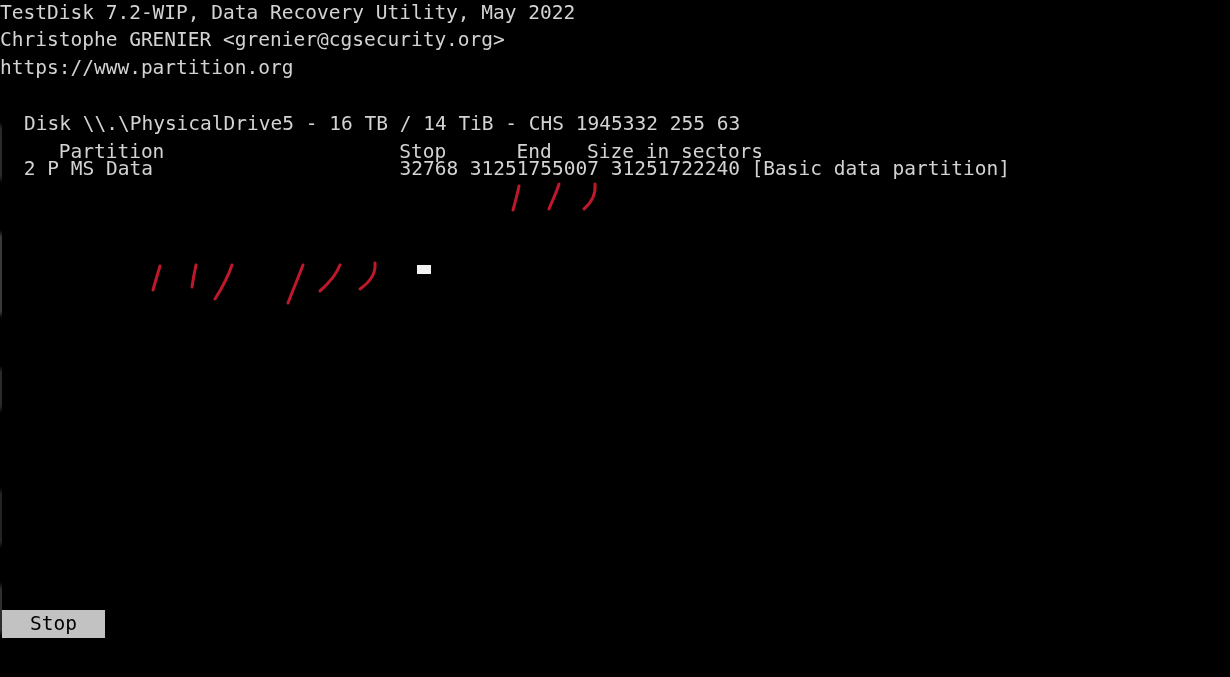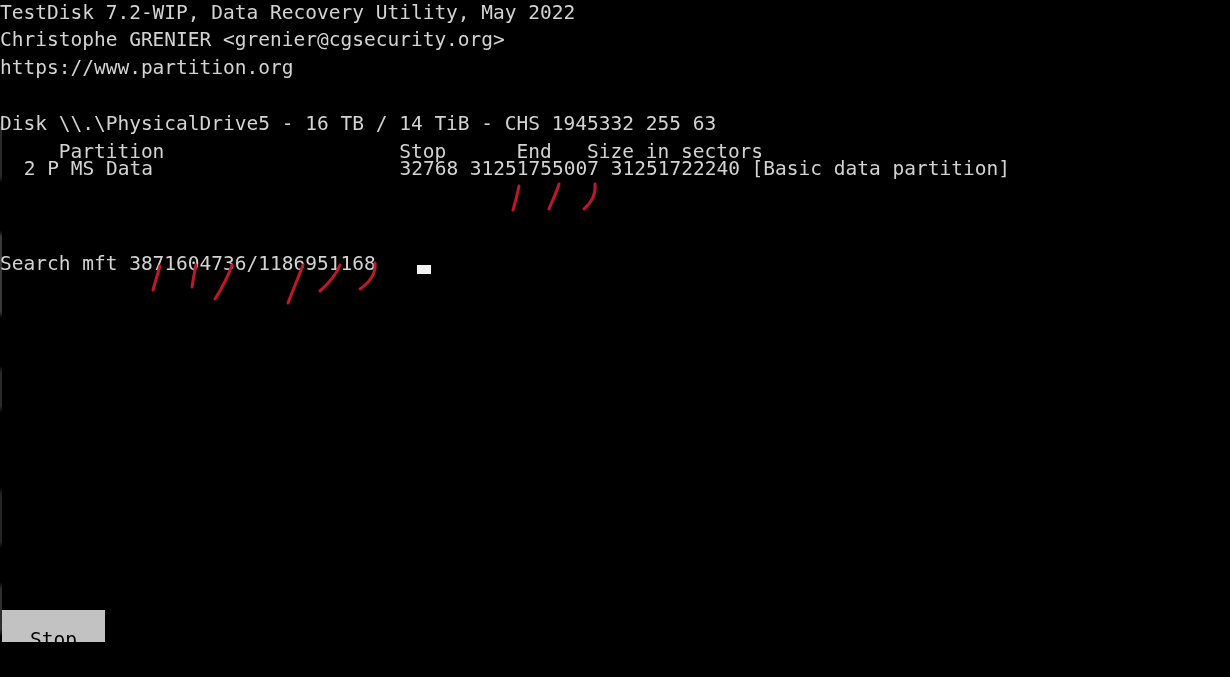--- a/index.html
+++ b/index.html
@@ -57,21 +57,21 @@
     white-space: pre;
     font-family: "DejaVu Sans Mono", "Liberation Mono", monospace;
     font-size: 19.5px;
     line-height: 28px;
     color: #d3d3d3;
   }
 
   #line-title     { top: -1px; }
   #line-author    { top: 26px; }
   #line-url       { top: 54px; }
-  #line-disk      { top: 110px; }
+  #line-disk      { top: 110px; padding-left: 24px; }
   #line-colhead   { top: 138px; }
   #line-partition { top: 155px; padding-left: 12px; }
   #line-search    { top: 250px; }
 
   
   #cursor {
     position: absolute;
     left: 417px;
     top: 265px;
     width: 14px;
@@ -82,21 +82,21 @@
   
   #stop-button {
     position: absolute;
     left: 2px;
     top: 610px;
     width: 103px;
     height: 28px;
     background: #c2c2c2;
     color: #000000;
     border: 0;
-    padding: 16px;
+    padding: 0;
     margin: 0;
     font-family: "DejaVu Sans Mono", "Liberation Mono", monospace;
     font-size: 19.5px;
     line-height: 28px;
     text-align: center;
     cursor: pointer;
     display: block;
   }
 
   
@@ -121,21 +121,20 @@
   <div class="tline" id="line-author">Christophe GRENIER &lt;grenier@cgsecurity.org&gt;</div>
 
   <div class="tline" id="line-url">https://www.partition.org</div>
 
   <div class="tline" id="line-disk">Disk \\.\PhysicalDrive5 - 16 TB / 14 TiB - CHS 1945332 255 63</div>
 
   <div class="tline" id="line-colhead">     Partition                    Stop      End   Size in sectors</div>
 
   <div class="tline" id="line-partition"> 2 P MS Data                     32768 31251755007 31251722240 [Basic data partition]</div>
 
-  <div class="tline" id="line-search">Search mft 3871604736/1186951168</div>
 
   <div id="cursor"></div>
 
   <svg id="annotations" width="1230" height="677" viewBox="0 0 1230 677" xmlns="http://www.w3.org/2000/svg">
     <g id="annotation-strokes" fill="none" stroke="#c0182b" stroke-width="3" stroke-linecap="round" stroke-linejoin="round">
         <path d="M 519 186 C 517 196, 515 203, 513 210"></path>
         <path d="M 559 184 C 556 194, 552 201, 549 209"></path>
         <path d="M 595 184 C 596 194, 592 202, 584 209"></path>
         <path d="M 160 266 C 157 276, 155 283, 153 290"></path>
         <path d="M 196 265 C 194 274, 193 280, 192 287"></path>

